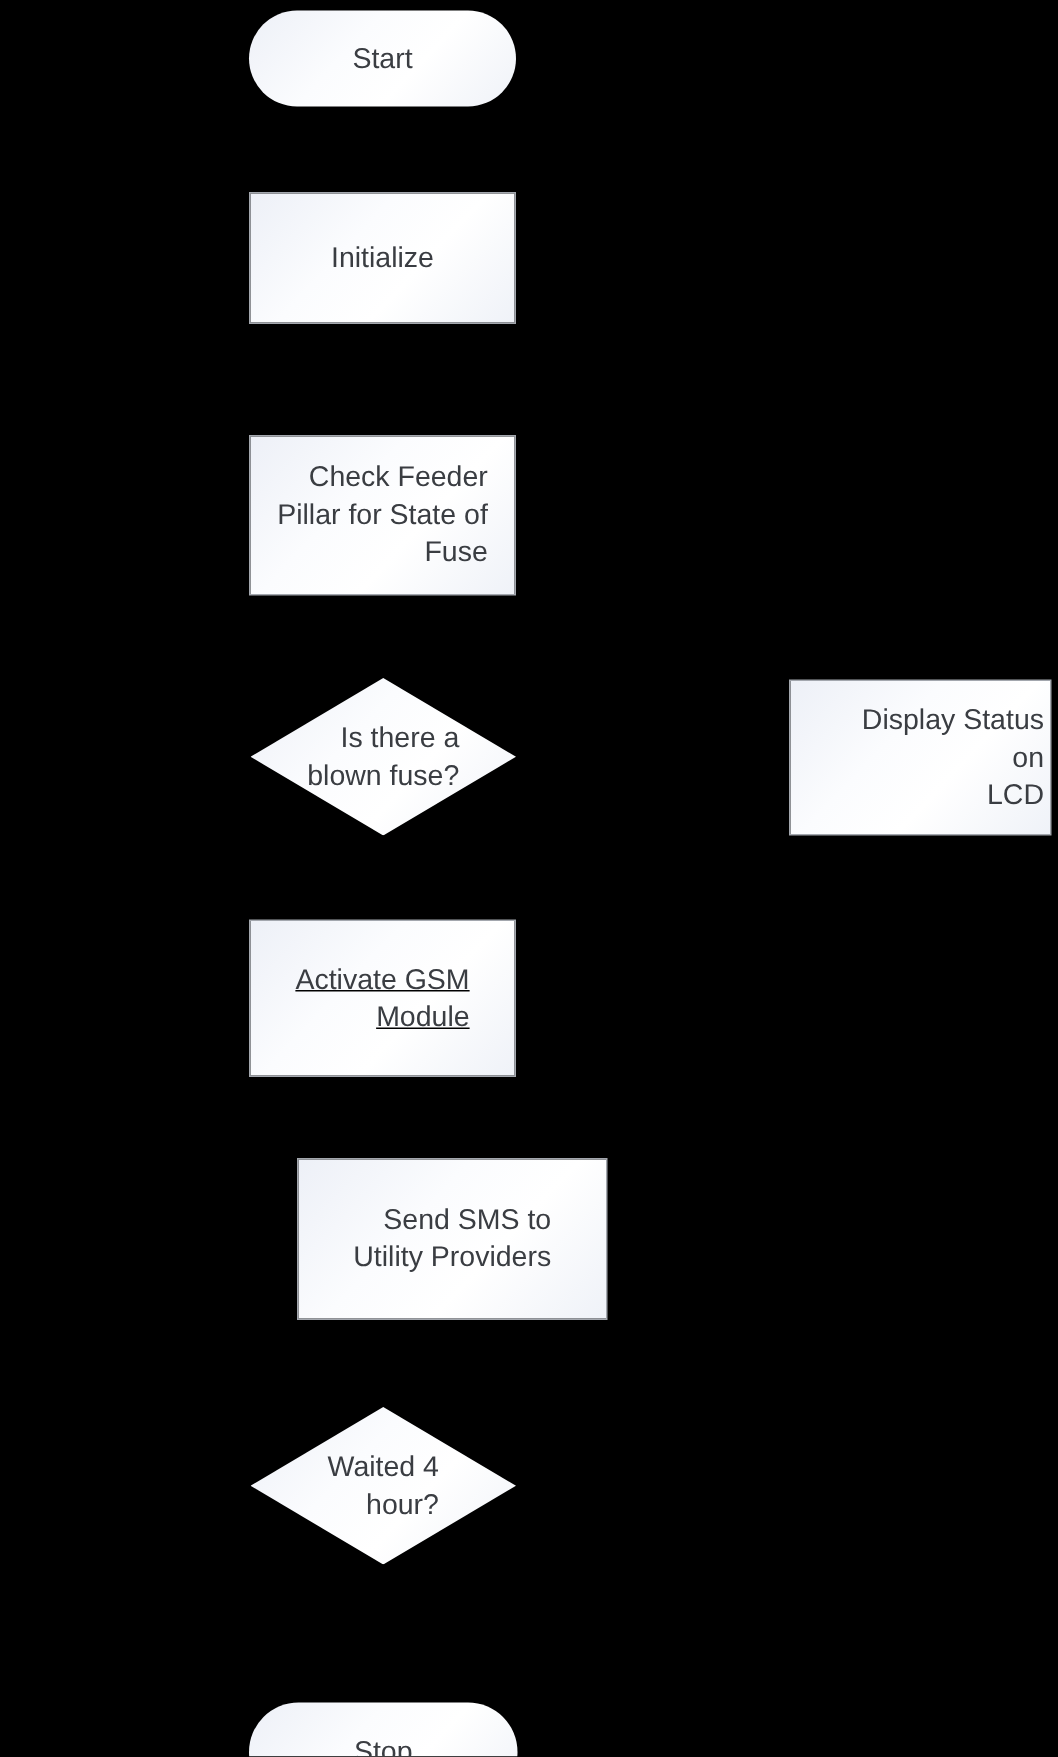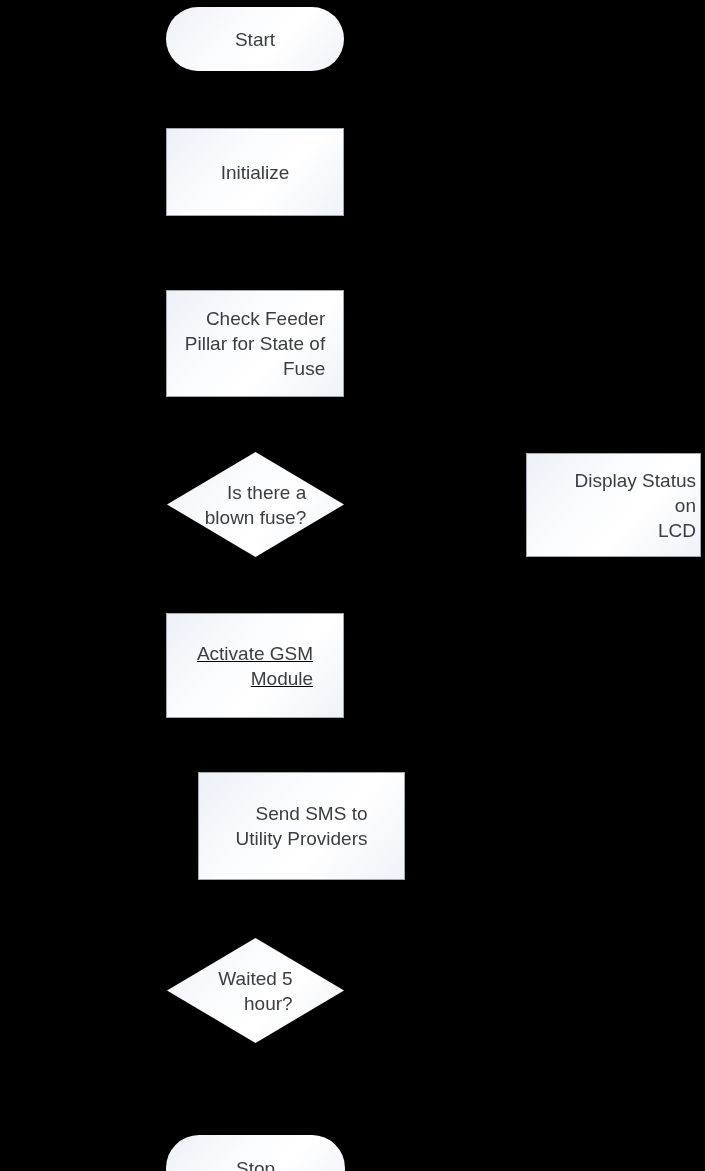--- a/index.html
+++ b/index.html
@@ -75,21 +75,21 @@
     <span class="label">Activate GSM
 Module</span>
   </div>
 
   <div class="node process" style="left:166px; top:772px; width:207px; height:108px;margin-left:32px;">
     <span class="label">Send SMS to
 Utility Providers</span>
   </div>
 
   <div class="node decision" style="left:167px; top:938px; width:177px; height:105px;">
-    <span class="label">Waited 5
+    <span class="label">Waited 4
 hour?</span>
   </div>
 
   <div class="node terminator" style="left:166px; top:1099px; width:179px; height:66px; border-radius:33px;margin-top:36px;">
     <span class="label">Stop</span>
   </div>
 
 </div>
 
 </body></html>

